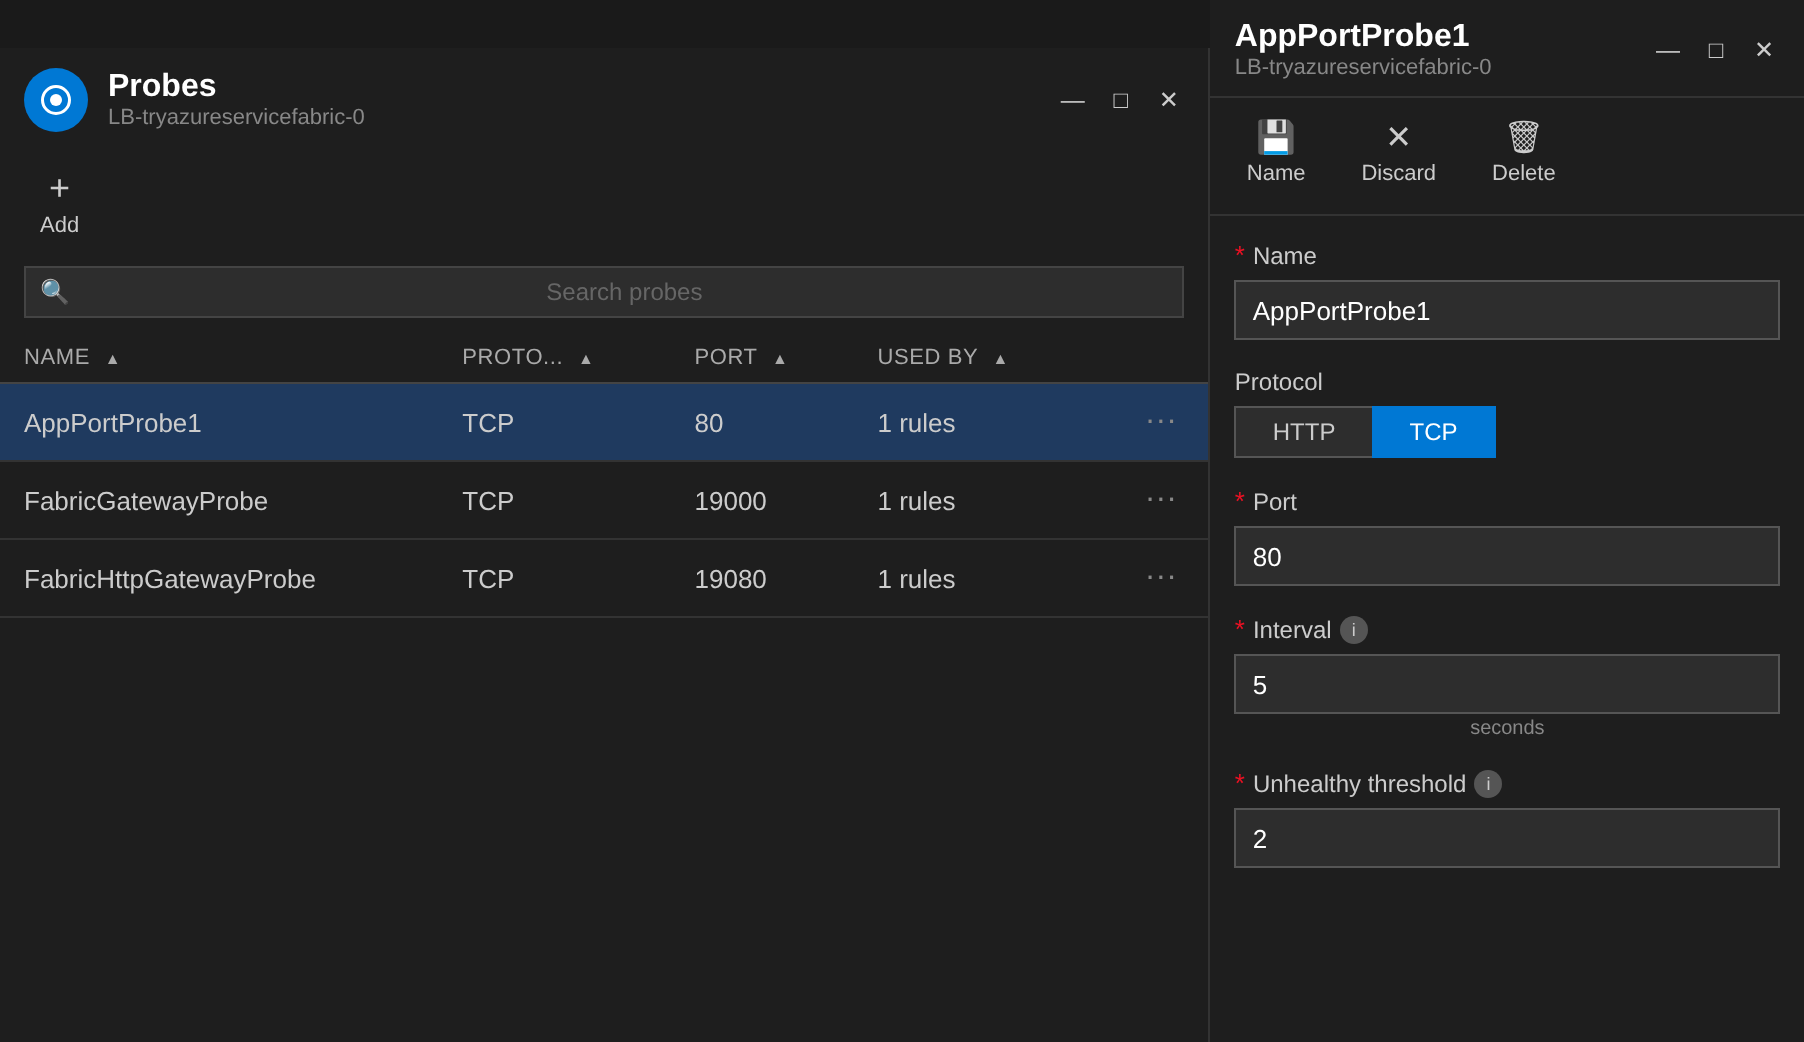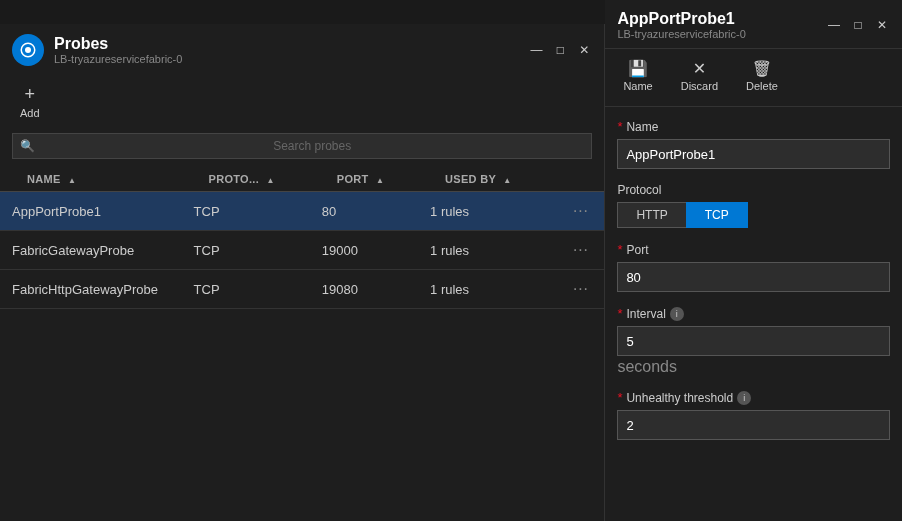--- a/index.html
+++ b/index.html
@@ -158,24 +158,24 @@
     table {
       width: 100%;
       border-collapse: collapse;
     }
 
     thead tr {
       border-bottom: 1px solid #444;
     }
 
     thead th {
-      padding: 6px 27px;
+      padding: 6px 12px;
       text-align: left;
       font-size: 11px;
-      font-weight: 700;
+      font-weight: 400;
       color: #aaaaaa;
       text-transform: uppercase;
       letter-spacing: 0.3px;
       white-space: nowrap;
     }
 
     thead th .sort-icon {
       display: inline-block;
       margin-left: 4px;
       font-size: 8px;
@@ -298,22 +298,22 @@
       background: #2d2d2d;
       border: 1px solid #555;
       color: #ffffff;
       padding: 5px 8px;
       font-size: 13px;
       outline: none;
       height: 30px;
     }
 
     .input-suffix {
-      text-align: left;
-      font-size: 16px;
+      text-align: center;
+      font-size: 10px;
       color: #888;
       margin-top: 2px;
     }
 
     
     .protocol-toggle {
       display: flex;
       gap: 0;
     }
 

